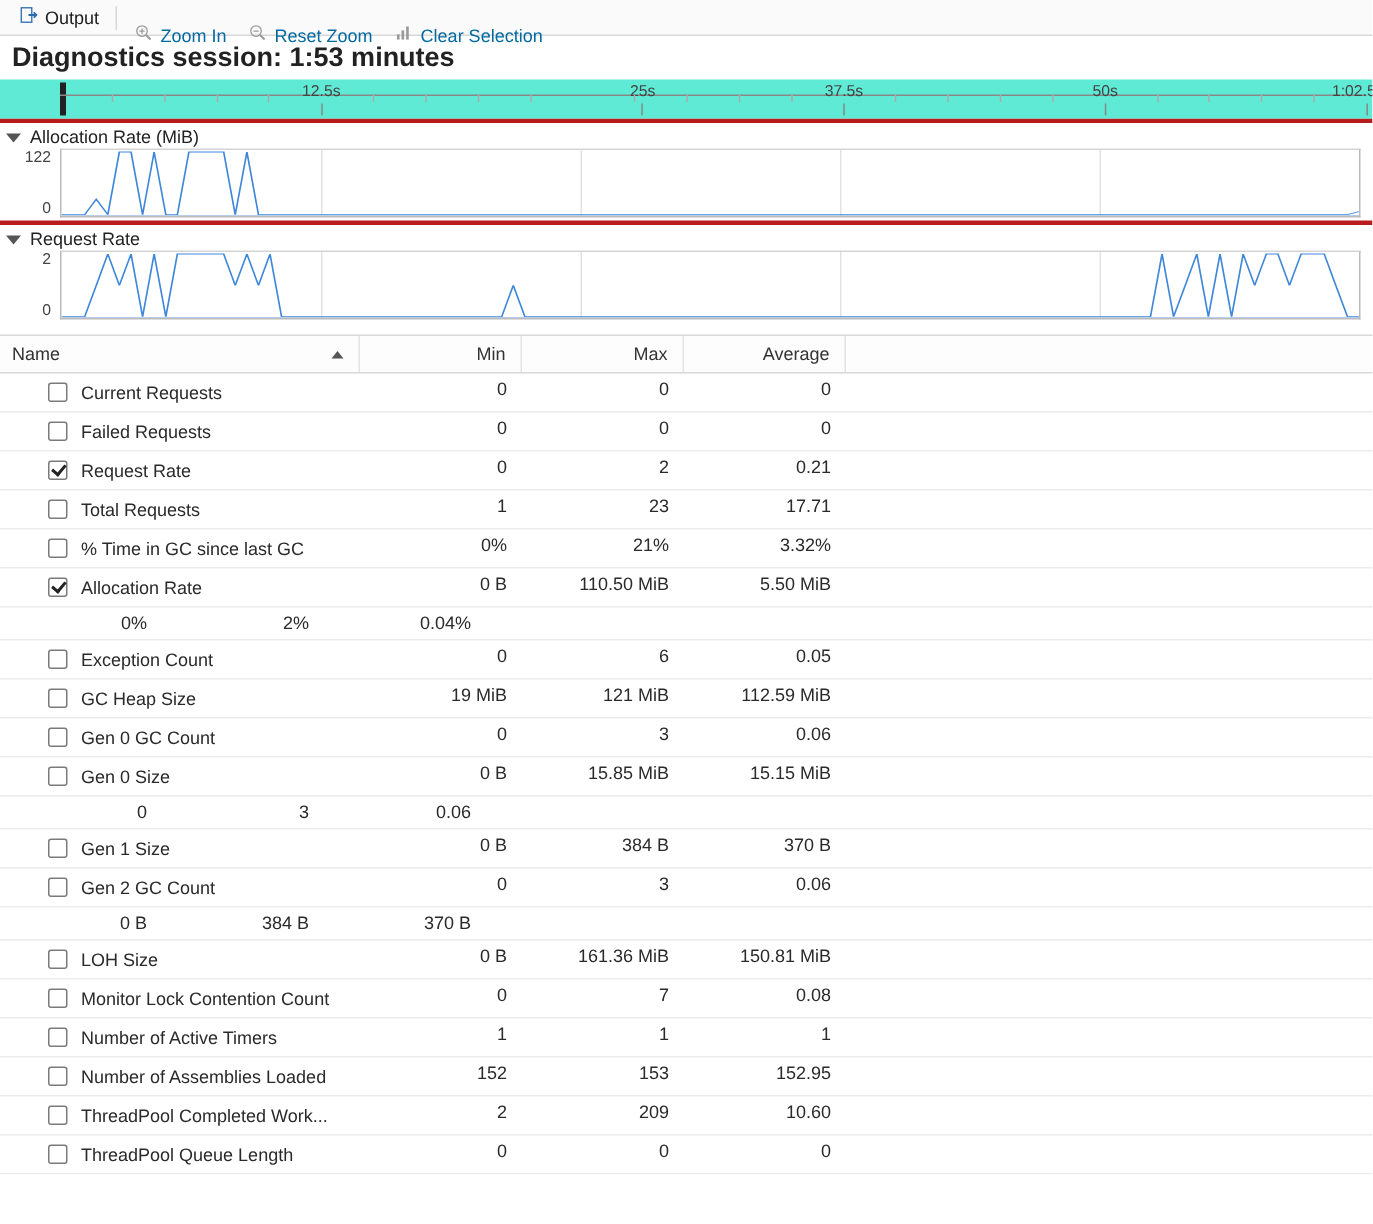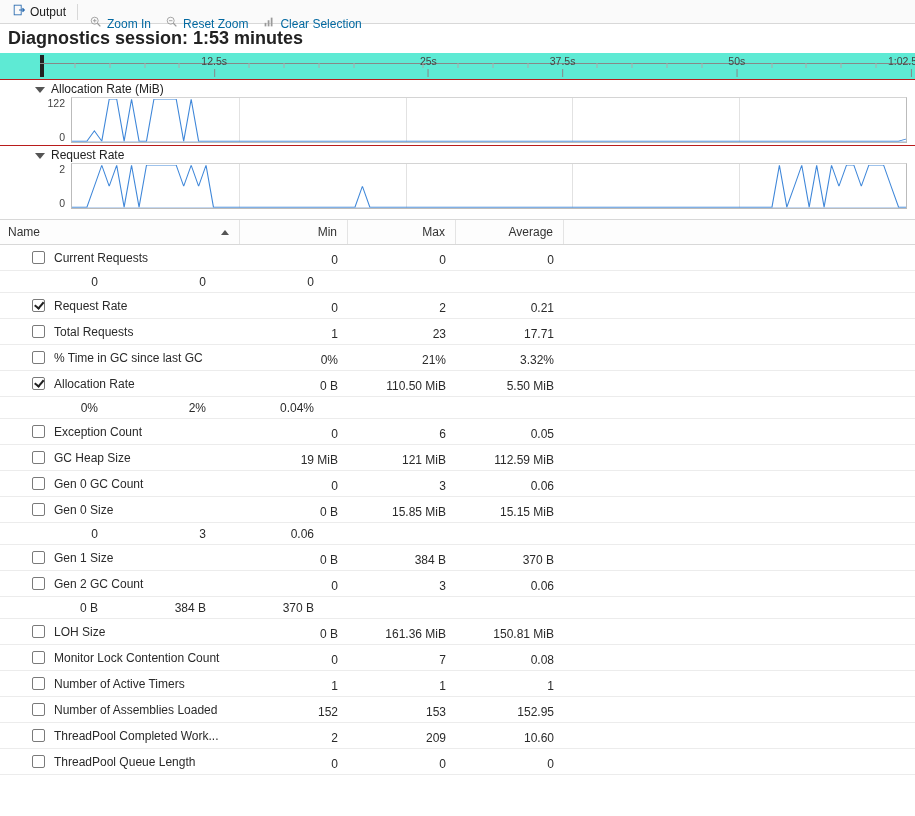--- a/index.html
+++ b/index.html
@@ -70,22 +70,21 @@
   }
   .marker {
     position: absolute;
     left: 40px;
     top: 2px;
     width: 4px;
     height: 22px;
     background: #222;
   }
   .chart-section {
-    border-top: 1px solid #b91c1c;
-    padding-left: 31px;
+    border-top: 3px solid #b91c1c;
   }
   .chart-header {
     display: flex;
     align-items: center;
     gap: 4px;
     padding: 2px 4px 1px 4px;
     font-size: 12px;
     color: #222;
   }
   .tri {
@@ -127,21 +126,21 @@
   .plot svg { position: absolute; inset: 0; width: 100%; height: 100%; }
   .plot .line { fill: none; stroke: #3f87d9; stroke-width: 1.3; }
   .plot .base { stroke: #9fbfe6; stroke-width: 1; }
 
   .grid-wrap {
     border-top: 1px solid #d8d8d8;
     margin-top: 8px;
   }
   .grid-header, .grid-row {
     display: flex;
-    align-items: flex-end;
+    align-items: flex-start;
   }
   .grid-header {
     background: #fdfdfd;
     border-bottom: 1px solid #d8d8d8;
   }
   .col-name { width: 240px; }
   .col-num  { width: 108px; text-align: right; }
   .hdr-cell {
     padding: 5px 10px 5px 8px;
     font-size: 12px;
@@ -347,20 +346,26 @@
           <div class="child-name">
             <input type="checkbox" class="cb" style="">
             <span>Current Requests</span>
           </div>
         </div>
         <div class="cell col-num">0</div>
         <div class="cell col-num">0</div>
         <div class="cell col-num">0</div>
       </div>
       <div class="grid-row">
+        <div class="cell col-name">
+          <div class="child-name">
+            <input type="checkbox" class="cb" style="">
+            <span>Failed Requests</span>
+          </div>
+        </div>
         <div class="cell col-num">0</div>
         <div class="cell col-num">0</div>
         <div class="cell col-num">0</div>
       </div>
       <div class="grid-row">
         <div class="cell col-name">
           <div class="child-name">
             <input type="checkbox" class="cb" checked="" style="">
             <span>Request Rate</span>
           </div>

